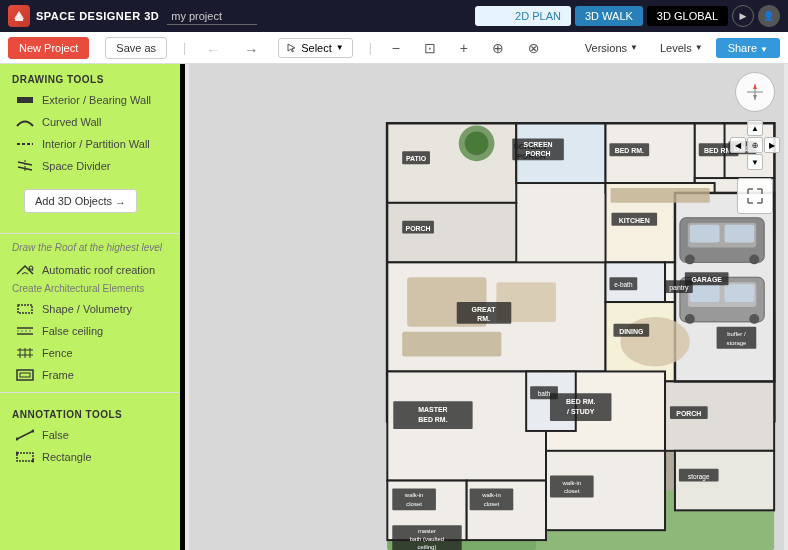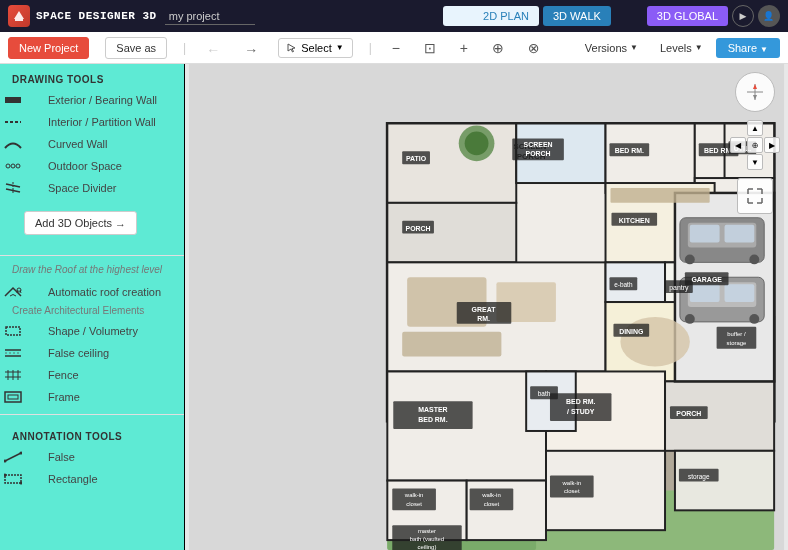--- a/index.html
+++ b/index.html
@@ -7,21 +7,21 @@
 
     
     #header { display: flex; align-items: center; background: #1a1a2e; height: 32px; padding: 0 8px; gap: 8px; }
     #logo-area { display: flex; align-items: center; gap: 6px; color: white; font-size: 11px; font-weight: bold; }
     #logo-icon { width: 22px; height: 22px; background: linear-gradient(135deg, #e74c3c, #c0392b); border-radius: 4px; display: flex; align-items: center; justify-content: center; color: white; font-size: 9px; font-weight: bold; }
     #project-name-input { background: transparent; border: none; border-bottom: 1px solid #555; color: white; font-size: 11px; padding: 2px 4px; outline: none; width: 100px; }
     #header-right { margin-left: auto; display: flex; align-items: center; gap: 4px; }
     .view-btn { padding: 4px 10px; font-size: 11px; border: none; cursor: pointer; border-radius: 3px; font-weight: 500; }
     .view-btn.active-2d { background: #e8f4fd; color: #2980b9; padding-left: 40px; }
     .view-btn.active-3dwalk { background: #2980b9; color: white; }
-    .view-btn.active-3dglobal { background: #8b5cf6; color: white; margin-left: 32px; }
+    .view-btn.active-3dglobal { background: #000000; color: white; }
     .play-btn { width: 22px; height: 22px; border-radius: 50%; border: 1px solid #666; background: transparent; color: #ccc; display: flex; align-items: center; justify-content: center; cursor: pointer; font-size: 9px; }
     .user-btn { width: 22px; height: 22px; border-radius: 50%; background: #555; color: white; display: flex; align-items: center; justify-content: center; cursor: pointer; font-size: 9px; border: none; }
 
     
     #toolbar { display: flex; align-items: center; background: white; height: 32px; padding: 0 8px; gap: 16px; border-bottom: 1px solid #ddd; }
     .toolbar-btn { padding: 4px 10px; font-size: 11px; border: 1px solid #ccc; cursor: pointer; border-radius: 3px; background: white; }
     .toolbar-btn.new-project { background: #e74c3c; color: white; border-color: #e74c3c; }
     .toolbar-btn.save-as { background: white; color: #333; }
     .nav-btn { background: transparent; border: none; cursor: pointer; color: #666; font-size: 14px; padding: 2px 4px; }
     .nav-btn.disabled { color: #ccc; cursor: default; }
@@ -30,23 +30,23 @@
     .zoom-btn { background: transparent; border: none; cursor: pointer; color: #555; font-size: 14px; padding: 2px 4px; }
     #toolbar-right { margin-left: auto; display: flex; align-items: center; gap: 4px; }
     .menu-btn { display: flex; align-items: center; gap: 3px; padding: 3px 8px; border: 1px solid transparent; border-radius: 3px; background: transparent; cursor: pointer; font-size: 11px; color: #333; }
     .share-btn { padding: 4px 12px; background: #3498db; color: white; border: none; border-radius: 3px; cursor: pointer; font-size: 11px; }
     .caret { font-size: 8px; }
 
     
     #main { display: flex; height: calc(550px - 64px); }
 
     
-    #sidebar { width: 185px; background: #5eead4; border-right: 1px solid #000000; overflow-y: auto; flex-shrink: 0; }
+    #sidebar { width: 185px; background: #bef264; border-right: 5px solid #000000; overflow-y: auto; flex-shrink: 0; }
     .sidebar-section-title { font-size: 10px; font-weight: 700; color: #333; padding: 10px 12px 4px; letter-spacing: 0.5px; text-transform: uppercase; }
-    .sidebar-item { display: flex; align-items: center; gap: 26px; padding: 5px 4px; cursor: pointer; color: #444; font-size: 11px; }
+    .sidebar-item { display: flex; align-items: center; gap: 8px; padding: 5px 16px; cursor: pointer; color: #444; font-size: 11px; }
     .sidebar-item svg { flex-shrink: 0; }
     .sidebar-divider { height: 1px; background: #e0e0e0; margin: 6px 0; }
     .add-3d-btn { margin: 6px 12px; padding: 5px 10px; background: white; border: 1px solid #ccc; border-radius: 3px; cursor: pointer; font-size: 11px; color: #333; text-align: left; }
     .advanced-subtitle { font-size: 10px; color: #777; padding: 2px 12px 6px; font-style: italic; }
     .arch-subtitle { font-size: 10px; color: #777; padding: 2px 12px 4px; }
 
     
     #canvas-area { flex: 1; background: #e8e8e8; position: relative; overflow: hidden; }
 
     
@@ -62,21 +62,21 @@
 <body>
 
 <div id="header">
   <div id="logo-area">
     <div id="logo-icon">
       <svg width="14" height="14" viewBox="0 0 14 14" fill="none">
         <path d="M2 10 L7 2 L12 10 Z" fill="white" opacity="0.9"></path>
         <rect x="3" y="10" width="8" height="2" fill="white" opacity="0.9"></rect>
       </svg>
     </div>
-    <span style="color:white;font-size:11px;font-weight:700;letter-spacing:0.5px;font-family:Liberation Mono, monospace;">SPACE DESIGNER 3D</span>
+    <span style="color:white;font-size:11px;font-weight:700;letter-spacing:0.5px;">SPACE DESIGNER 3D</span>
   </div>
   <input id="project-name-input" type="text" style="background: transparent; border-top: none; border-right: none; border-left: none; border-image: initial; border-bottom: 1px solid rgb(102, 102, 102); color: rgb(204, 204, 204); font-size: 11px; padding: 2px 4px; outline: none; width: 90px;" value="my project">
   <div id="header-right" style="margin-left:auto;display:flex;align-items:center;gap:4px;">
     <button class="view-btn active-2d">2D PLAN</button>
     <button class="view-btn active-3dwalk">3D WALK</button>
     <button class="view-btn active-3dglobal">3D GLOBAL</button>
     <button class="play-btn">▶</button>
     <button class="user-btn">👤</button>
   </div>
 </div>
@@ -122,37 +122,29 @@
     <div class="sidebar-section-title">DRAWING TOOLS</div>
 
     <div class="sidebar-item">
       <svg width="18" height="12" viewBox="0 0 18 12">
           <rect x="1" y="3" width="16" height="6" fill="#333" rx="0"></rect>
         </svg>
       <span>Exterior / Bearing Wall</span>
     </div>
     <div class="sidebar-item">
       <svg width="18" height="12" viewBox="0 0 18 12">
+          <path d="M1 10 Q9 1 17 10" stroke="#333" stroke-width="2" fill="none"></path>
+        </svg>
+      <span>Curved Wall</span>
+    </div>
+    <div class="sidebar-item">
+      <svg width="18" height="12" viewBox="0 0 18 12">
           <line x1="1" y1="6" x2="17" y2="6" stroke="#333" stroke-width="2" stroke-dasharray="3,2"></line>
         </svg>
       <span>Interior / Partition Wall</span>
-    </div>
-    <div class="sidebar-item">
-      <svg width="18" height="12" viewBox="0 0 18 12">
-          <path d="M1 10 Q9 1 17 10" stroke="#333" stroke-width="2" fill="none"></path>
-        </svg>
-      <span>Curved Wall</span>
-    </div>
-    <div class="sidebar-item">
-      <svg width="18" height="12" viewBox="0 0 18 12">
-        <circle cx="4" cy="6" r="2" fill="none" stroke="#333" stroke-width="1"></circle>
-        <circle cx="9" cy="6" r="2" fill="none" stroke="#333" stroke-width="1"></circle>
-        <circle cx="14" cy="6" r="2" fill="none" stroke="#333" stroke-width="1"></circle>
-      </svg>
-      <span>Outdoor Space</span>
     </div>
     <div class="sidebar-item">
       <svg width="18" height="12" viewBox="0 0 18 12">
         <line x1="2" y1="2" x2="16" y2="5" stroke="#333" stroke-width="1.5"></line>
         <line x1="2" y1="7" x2="16" y2="10" stroke="#333" stroke-width="1.5"></line>
         <line x1="9" y1="0" x2="9" y2="12" stroke="#333" stroke-width="1" stroke-dasharray="2,1"></line>
       </svg>
       <span>Space Divider</span>
     </div>
 

